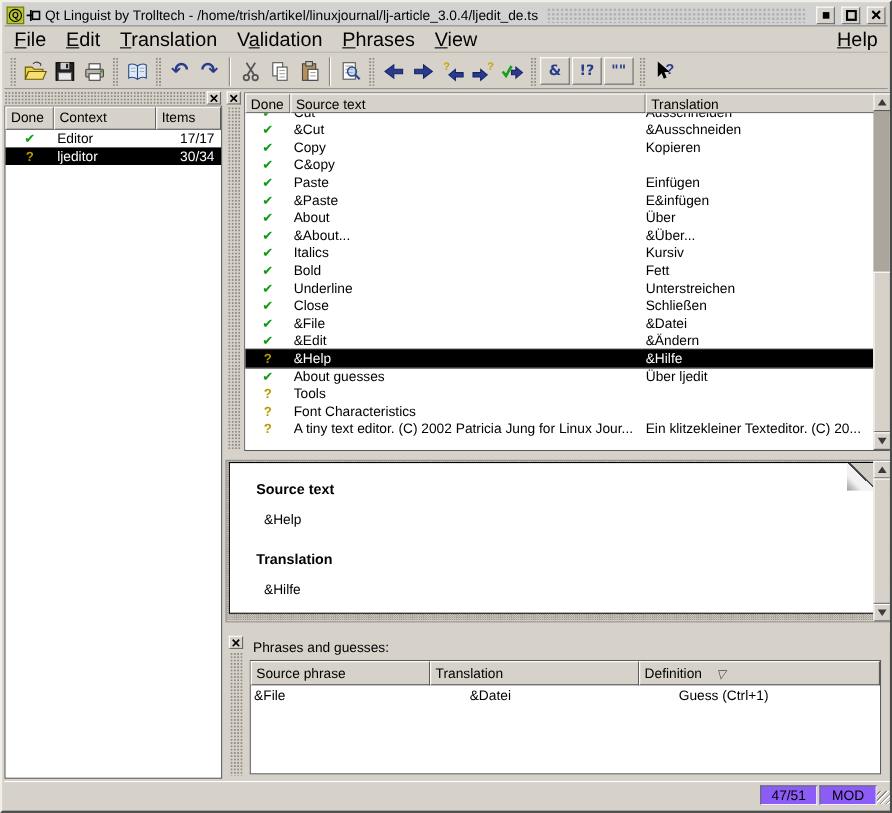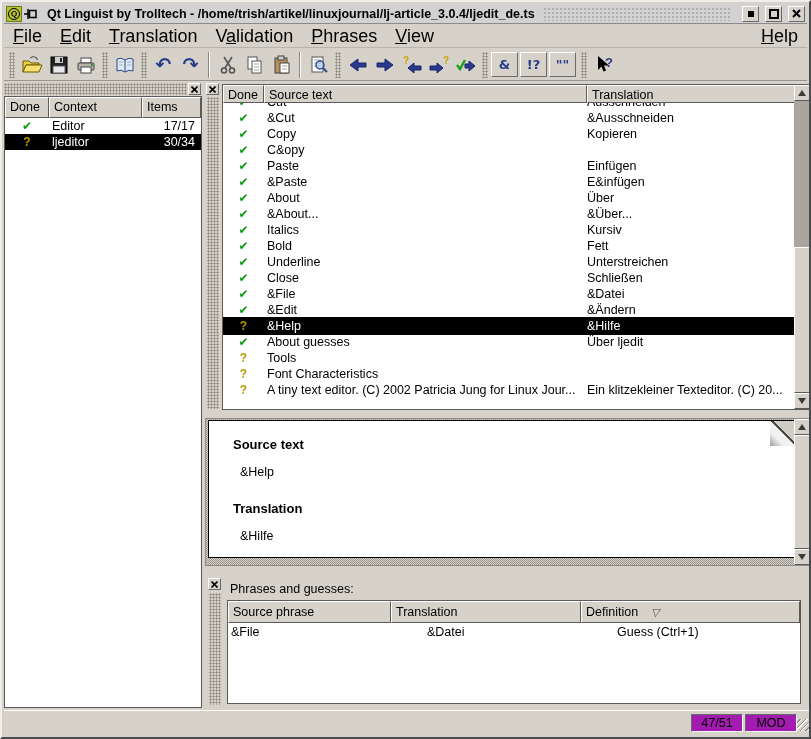--- a/index.html
+++ b/index.html
@@ -13,21 +13,21 @@
   .titlebar{
     position:absolute; left:2px; top:2px; width:803px; height:20px;
     background:#d2d2d2; display:flex; align-items:center; gap:4px;
     border-bottom:1px solid #8a8a8a; padding:0 2px;
   }
   .qicon{ width:16px; height:16px; background:#b9c435; border:1px solid #6a7a10;
     display:flex; align-items:center; justify-content:center; flex:0 0 auto;}
   .qicon b{ width:12px; height:12px; border:1.5px solid #000; border-radius:50%;
     font-size:8px; line-height:9px; text-align:center; font-weight:bold; color:#000;}
   .pinicon{ flex:0 0 auto; margin-left:-2px;}
-  .title-text{ font-weight:bold; font-size:12.5px; white-space:nowrap;margin-left:6px; }
+  .title-text{ font-weight:normal; font-size:12.5px; white-space:nowrap; }
   .title-stipple{ flex:1; height:14px; margin:0 4px;
     background-image:radial-gradient(circle,#aeaeae 1px,transparent 1.3px);
     background-size:4px 4px;}
   .winbtn{ width:17px; height:16px; background:#d6d2ca;
     border:1px solid; border-color:#fff #6a6a6a #6a6a6a #fff;
     display:flex; align-items:center; justify-content:center; flex:0 0 auto; margin-left:2px;}
   
   .menubar{ position:absolute; left:2px; top:23px; width:803px; height:23px;
     display:flex; align-items:center; font-size:18px; border-bottom:1px solid #b8b4ac;}
   .menu-item{ padding:2px 9px; white-space:nowrap;}
@@ -125,21 +125,21 @@
   #phr-head .hdrcell:nth-child(2){ width:190px;}
   #phr-head .hdrcell:nth-child(3){ flex:1;}
   .sort-tri{ display:inline-block; margin-left:14px; color:#4a4a4a; font-family:"DejaVu Sans",sans-serif; font-size:11px; transform:skewX(-12deg);}
   .phr-row{ display:flex; height:18px; align-items:center; font-size:12.5px;}
   .phr-row .p-src{ width:195px; padding-left:3px;}
   .phr-row .p-tr{ width:190px; padding-left:4px;}
   .phr-row .p-def{ flex:1; padding-left:4px;}
   
   .statusbar{ position:absolute; left:2px; top:708px; width:805px; height:23px;
     border-top:1px solid #fff; }
-  .sb-field{ position:absolute; top:3px; height:18px; background:#a21caf;
+  .sb-field{ position:absolute; top:3px; height:18px; background:#8b5cf6;
     border:1px solid; border-color:#6a6a6a #fff #fff #6a6a6a;
     display:flex; align-items:center; justify-content:center; font-size:12.5px;}
   #sb-pos{ right:66px; width:52px;}
   #sb-mod{ right:12px; width:52px;}
   .grip{ position:absolute; right:0; bottom:2px; width:12px; height:12px;
     background:repeating-linear-gradient(135deg,transparent 0 2px,#8a8a8a 2px 3px,#fff 3px 4px);}
 </style>
 </head>
 <body>
 

